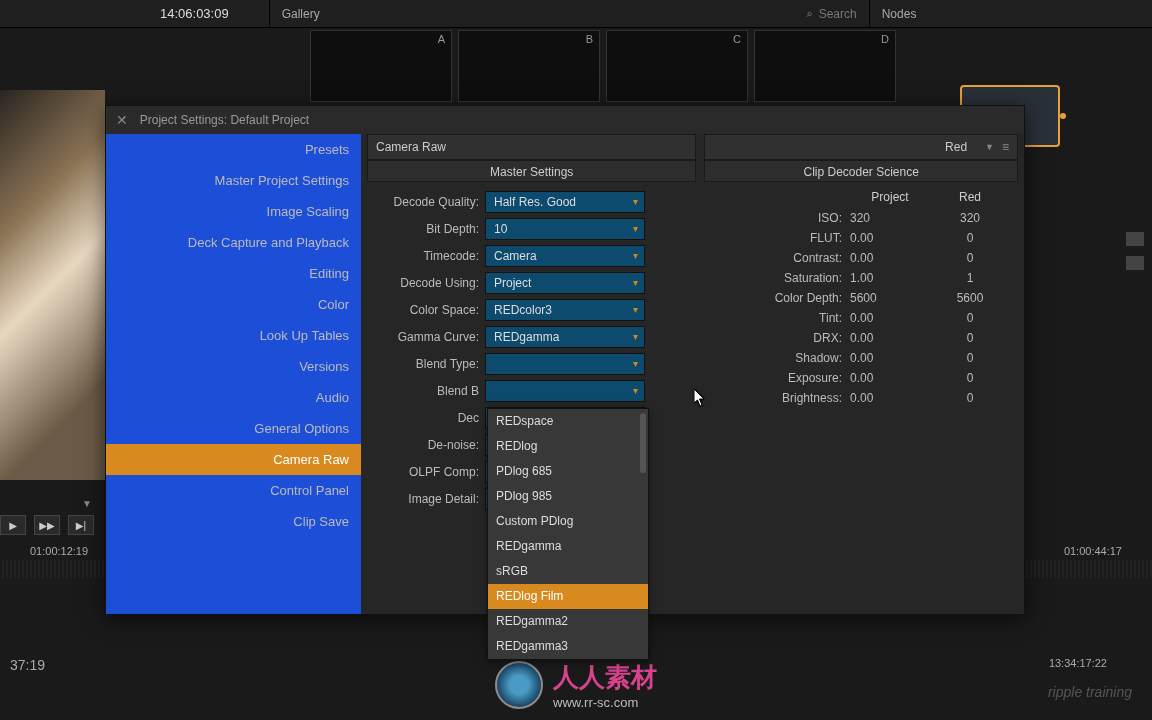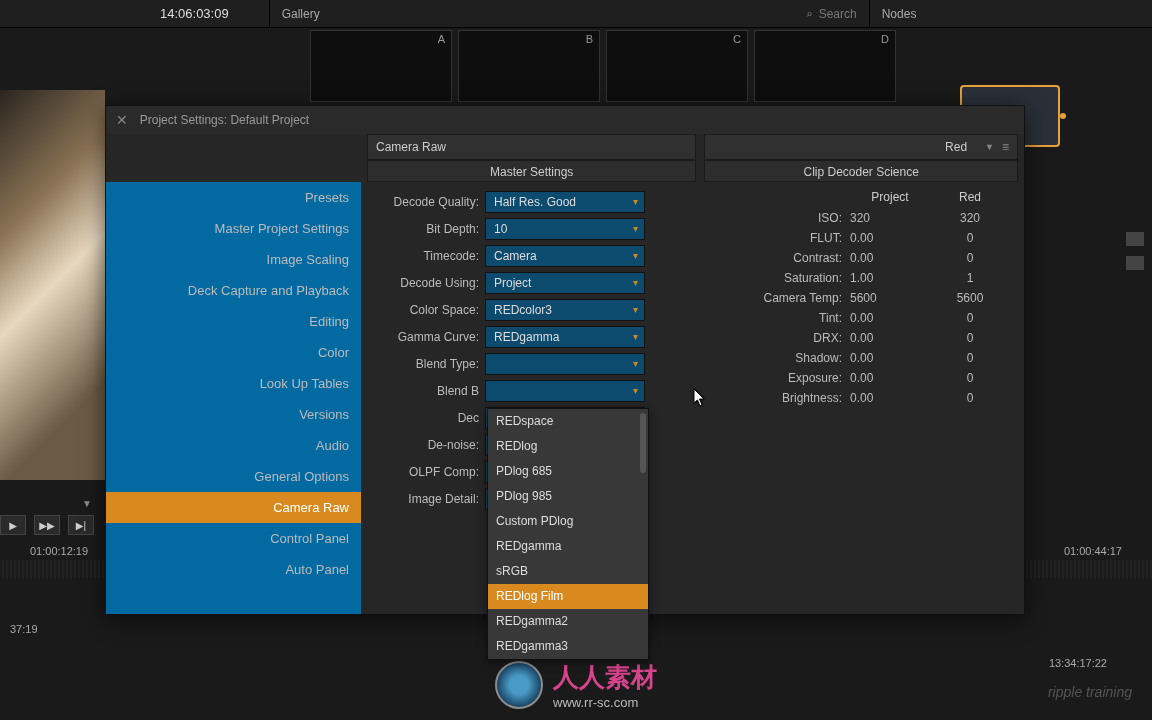--- a/index.html
+++ b/index.html
@@ -20,29 +20,29 @@
 .node-box { position: absolute; top: 85px; left: 960px; width: 100px; height: 62px; border: 2px solid #e8a03a; background: #2a3038; border-radius: 4px; }
 .node-box::before { content: ""; position: absolute; left: -8px; top: 26px; width: 6px; height: 6px; background: #4fa8d8; border-radius: 50%; }
 .node-box::after { content: ""; position: absolute; right: -8px; top: 26px; width: 6px; height: 6px; background: #e8a03a; border-radius: 50%; }
 
 .viewer-img { position: absolute; top: 90px; left: 0; width: 105px; height: 390px; background: linear-gradient(135deg, #2a2520 0%, #8b7355 30%, #e8d8c0 50%, #6b5a45 80%); }
 
 .transport { position: absolute; top: 515px; left: 0; display: flex; gap: 8px; align-items: center; }
 .transport button { background: #2a2a2a; border: 1px solid #444; color: #ccc; width: 26px; height: 20px; font-size: 10px; cursor: pointer; }
 .ruler-tc { position: absolute; top: 545px; left: 30px; color: #aaa; font-size: 11px; }
 .ruler-tc2 { position: absolute; top: 545px; right: 30px; color: #aaa; font-size: 11px; }
-.ruler-tc3 { position: absolute; top: 623px; left: 10px; color: #aaa; font-size: 11px; }
+.ruler-tc3 { position: absolute; top: 657px; left: 10px; color: #aaa; font-size: 14px; }
 .ruler-tc4 { position: absolute; top: 657px; right: 45px; color: #aaa; font-size: 11px; }
 
 .settings-panel { position: absolute; top: 105px; left: 105px; width: 920px; height: 510px; background: #262626; border: 1px solid #111; box-shadow: 0 4px 20px rgba(0,0,0,0.6); }
 .settings-header { height: 28px; display: flex; align-items: center; padding: 0 10px; background: #2a2a2a; color: #999; font-size: 12px; gap: 12px; }
 .settings-header .close { color: #888; cursor: pointer; font-size: 14px; }
 
 .settings-body { display: flex; height: calc(100% - 28px); }
-.sidebar { width: 255px; background: #0369a1; margin-top: 48px; }
+.sidebar { width: 255px; background: #1d4ed8; }
 .sidebar-item { text-align: right; padding: 8px 12px; color: #bbb; font-size: 13px; cursor: pointer; }
 .sidebar-item.active { background: #d98a1f; color: #fff; }
 
 .content { flex: 1; display: flex; gap: 8px; padding: 0 6px 6px 6px; }
 .col { flex: 1; }
 .panel-title-row { height: 26px; background: #303030; display: flex; align-items: center; padding: 0 8px; color: #ccc; font-size: 12px; border: 1px solid #1a1a1a; }
 .panel-title-row .spacer { flex: 1; }
 
 .section-header { height: 22px; background: #2d2d2d; text-align: center; line-height: 22px; color: #ccc; font-size: 12px; border: 1px solid #1a1a1a; }
 
@@ -146,21 +146,21 @@
         <div class="sidebar-item">Image Scaling</div>
         <div class="sidebar-item">Deck Capture and Playback</div>
         <div class="sidebar-item">Editing</div>
         <div class="sidebar-item">Color</div>
         <div class="sidebar-item">Look Up Tables</div>
         <div class="sidebar-item">Versions</div>
         <div class="sidebar-item">Audio</div>
         <div class="sidebar-item">General Options</div>
         <div class="sidebar-item active">Camera Raw</div>
         <div class="sidebar-item">Control Panel</div>
-        <div class="sidebar-item">Auto Panel</div>
+        <div class="sidebar-item">Clip Save</div>
       </div>
     <div class="content">
       <div class="col" style="flex:1.05; position:relative;">
         <div class="panel-title-row">
           <span>Camera Raw</span>
           <span class="spacer"></span>
         </div>
         <div class="section-header">Master Settings</div>
         <div class="settings-rows" id="master-rows">
             <div class="row">
@@ -255,21 +255,21 @@
                 <div class="c1">Contrast:</div>
                 <div class="c2">0.00</div>
                 <div class="c3">0</div>
               </div>
               <div class="clip-row">
                 <div class="c1">Saturation:</div>
                 <div class="c2">1.00</div>
                 <div class="c3">1</div>
               </div>
               <div class="clip-row">
-                <div class="c1">Camera Temp:</div>
+                <div class="c1">Color Depth:</div>
                 <div class="c2">5600</div>
                 <div class="c3">5600</div>
               </div>
               <div class="clip-row">
                 <div class="c1">Tint:</div>
                 <div class="c2">0.00</div>
                 <div class="c3">0</div>
               </div>
               <div class="clip-row">
                 <div class="c1">DRX:</div>

